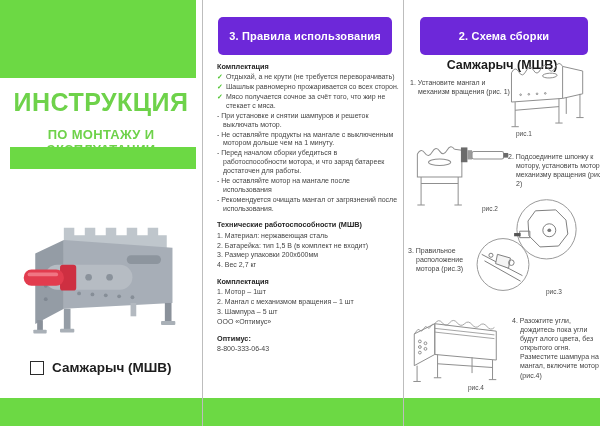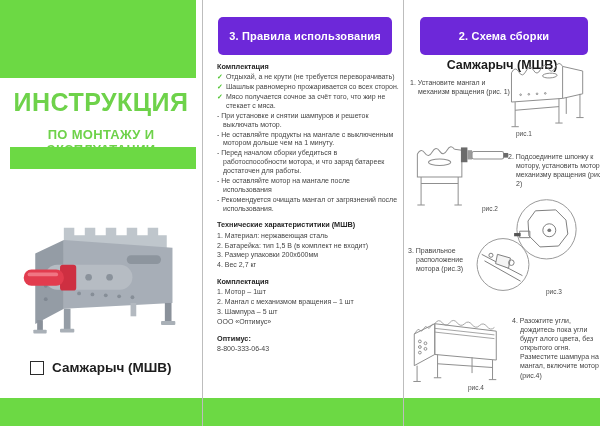--- a/index.html
+++ b/index.html
@@ -169,21 +169,21 @@
       </div>
       <div class="dash-item">
         <span class="dash-icon">-</span>
         <span>Не оставляйте мотор на мангале после использования</span>
       </div>
       <div class="dash-item">
         <span class="dash-icon">-</span>
         <span>Рекомендуется очищать мангал от загрязнений после использования.</span>
       </div>
 
-      <div class="sec-title">Технические характериститики (МШВ)</div>
+      <div class="sec-title">Технические работоспособности (МШВ)</div>
       <div class="plain-line">1. Материал: нержавеющая сталь</div>
       <div class="plain-line">2. Батарейка: тип 1,5 В (в комплект не входит)</div>
       <div class="plain-line">3. Размер упаковки 200х600мм</div>
       <div class="plain-line">4. Вес 2,7 кг</div>
 
       <div class="sec-title">Комплектация</div>
       <div class="plain-line">1. Мотор – 1шт</div>
       <div class="plain-line">2. Мангал с механизмом вращения – 1 шт</div>
       <div class="plain-line">3. Шампура – 5 шт</div>
 

